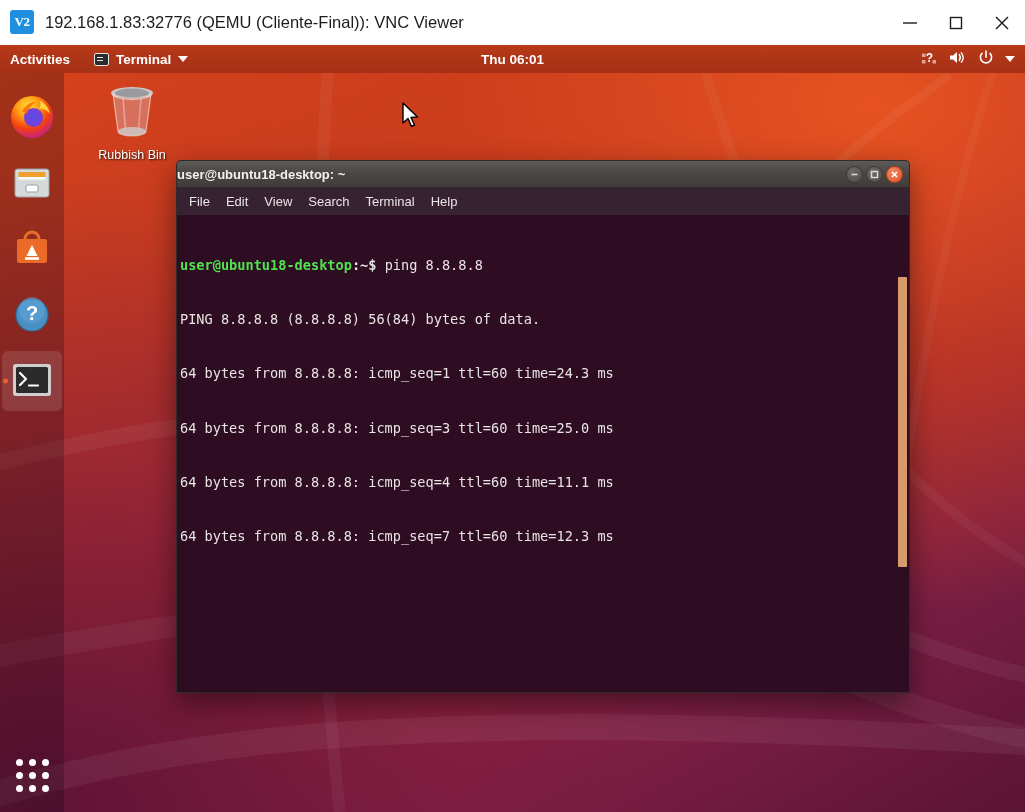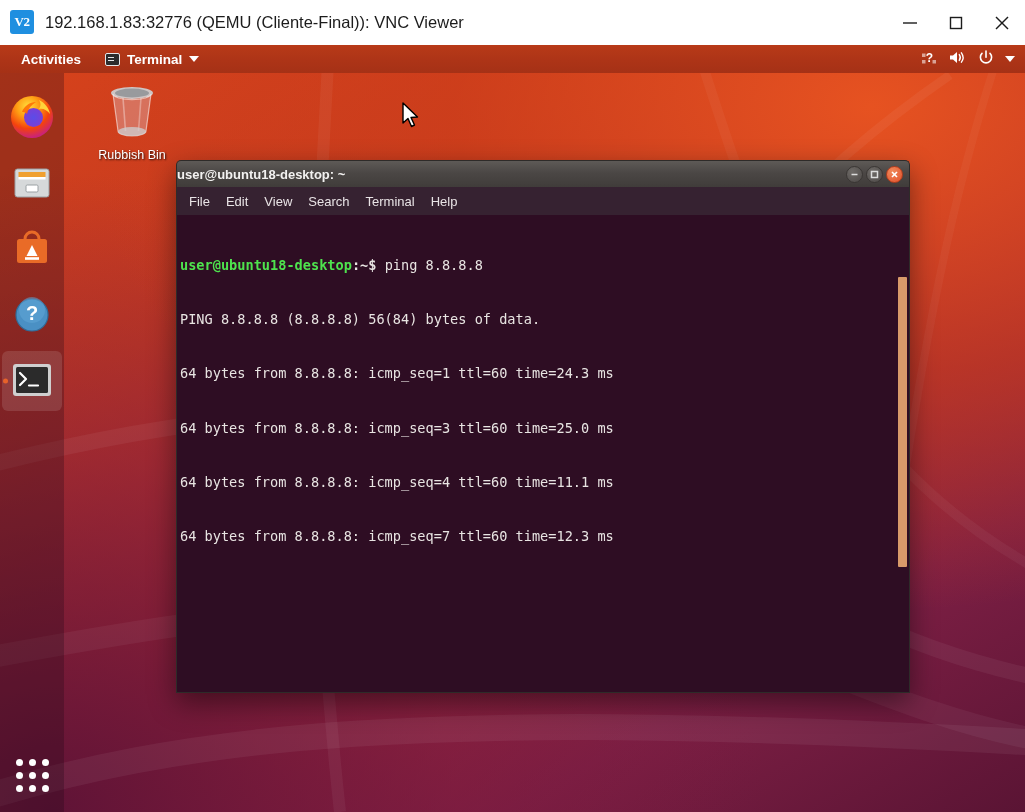--- a/index.html
+++ b/index.html
@@ -91,21 +91,21 @@
     left: 0; top: 0;
     width: 1025px; height: 28px;
     background: linear-gradient(180deg,#b83a18 0%, #ad3417 55%, #a53116 100%);
     color: #ffffff;
     font-size: 13.5px;
     font-weight: bold;
     display: flex;
     align-items: center;
     z-index: 30;
   }
-  #topbar-activities { margin-left: 21px; }
+  #topbar-activities { margin-left: 10px; }
   #topbar-appmenu {
     margin-left: 24px;
     display: flex; align-items: center; gap: 7px;
   }
   .mini-term-icon {
     width: 15px; height: 13px;
     background: #2c2c2c;
     border: 1.5px solid #e6e6e6;
     border-radius: 2px;
     position: relative;
@@ -338,20 +338,21 @@
       <path d="M 1005 -10 C 960 120 930 260 900 460" fill="none" stroke="rgba(255,255,255,0.04)" stroke-width="8"></path>
     </svg>
 
     <div id="gnome-topbar">
       <span id="topbar-activities">Activities</span>
       <span id="topbar-appmenu">
         <span class="mini-term-icon"></span>
         <span>Terminal</span>
         <span class="caret-down"></span>
       </span>
+      <span id="topbar-clock">Thu 06:01</span>
       <span id="topbar-status">
         <span>
           <svg width="16" height="15" viewBox="0 0 16 15">
             <rect x="0" y="3.5" width="3.5" height="3.5" fill="rgba(255,255,255,0.55)"></rect>
             <rect x="0" y="10" width="3.5" height="3.5" fill="rgba(255,255,255,0.55)"></rect>
             <rect x="10.5" y="10" width="3.5" height="3.5" fill="rgba(255,255,255,0.55)"></rect>
             <text x="7.5" y="12" font-size="12" font-weight="bold" fill="#ffffff" text-anchor="middle" font-family="Liberation Sans, sans-serif">?</text>
           </svg>
         </span>
         <span>

